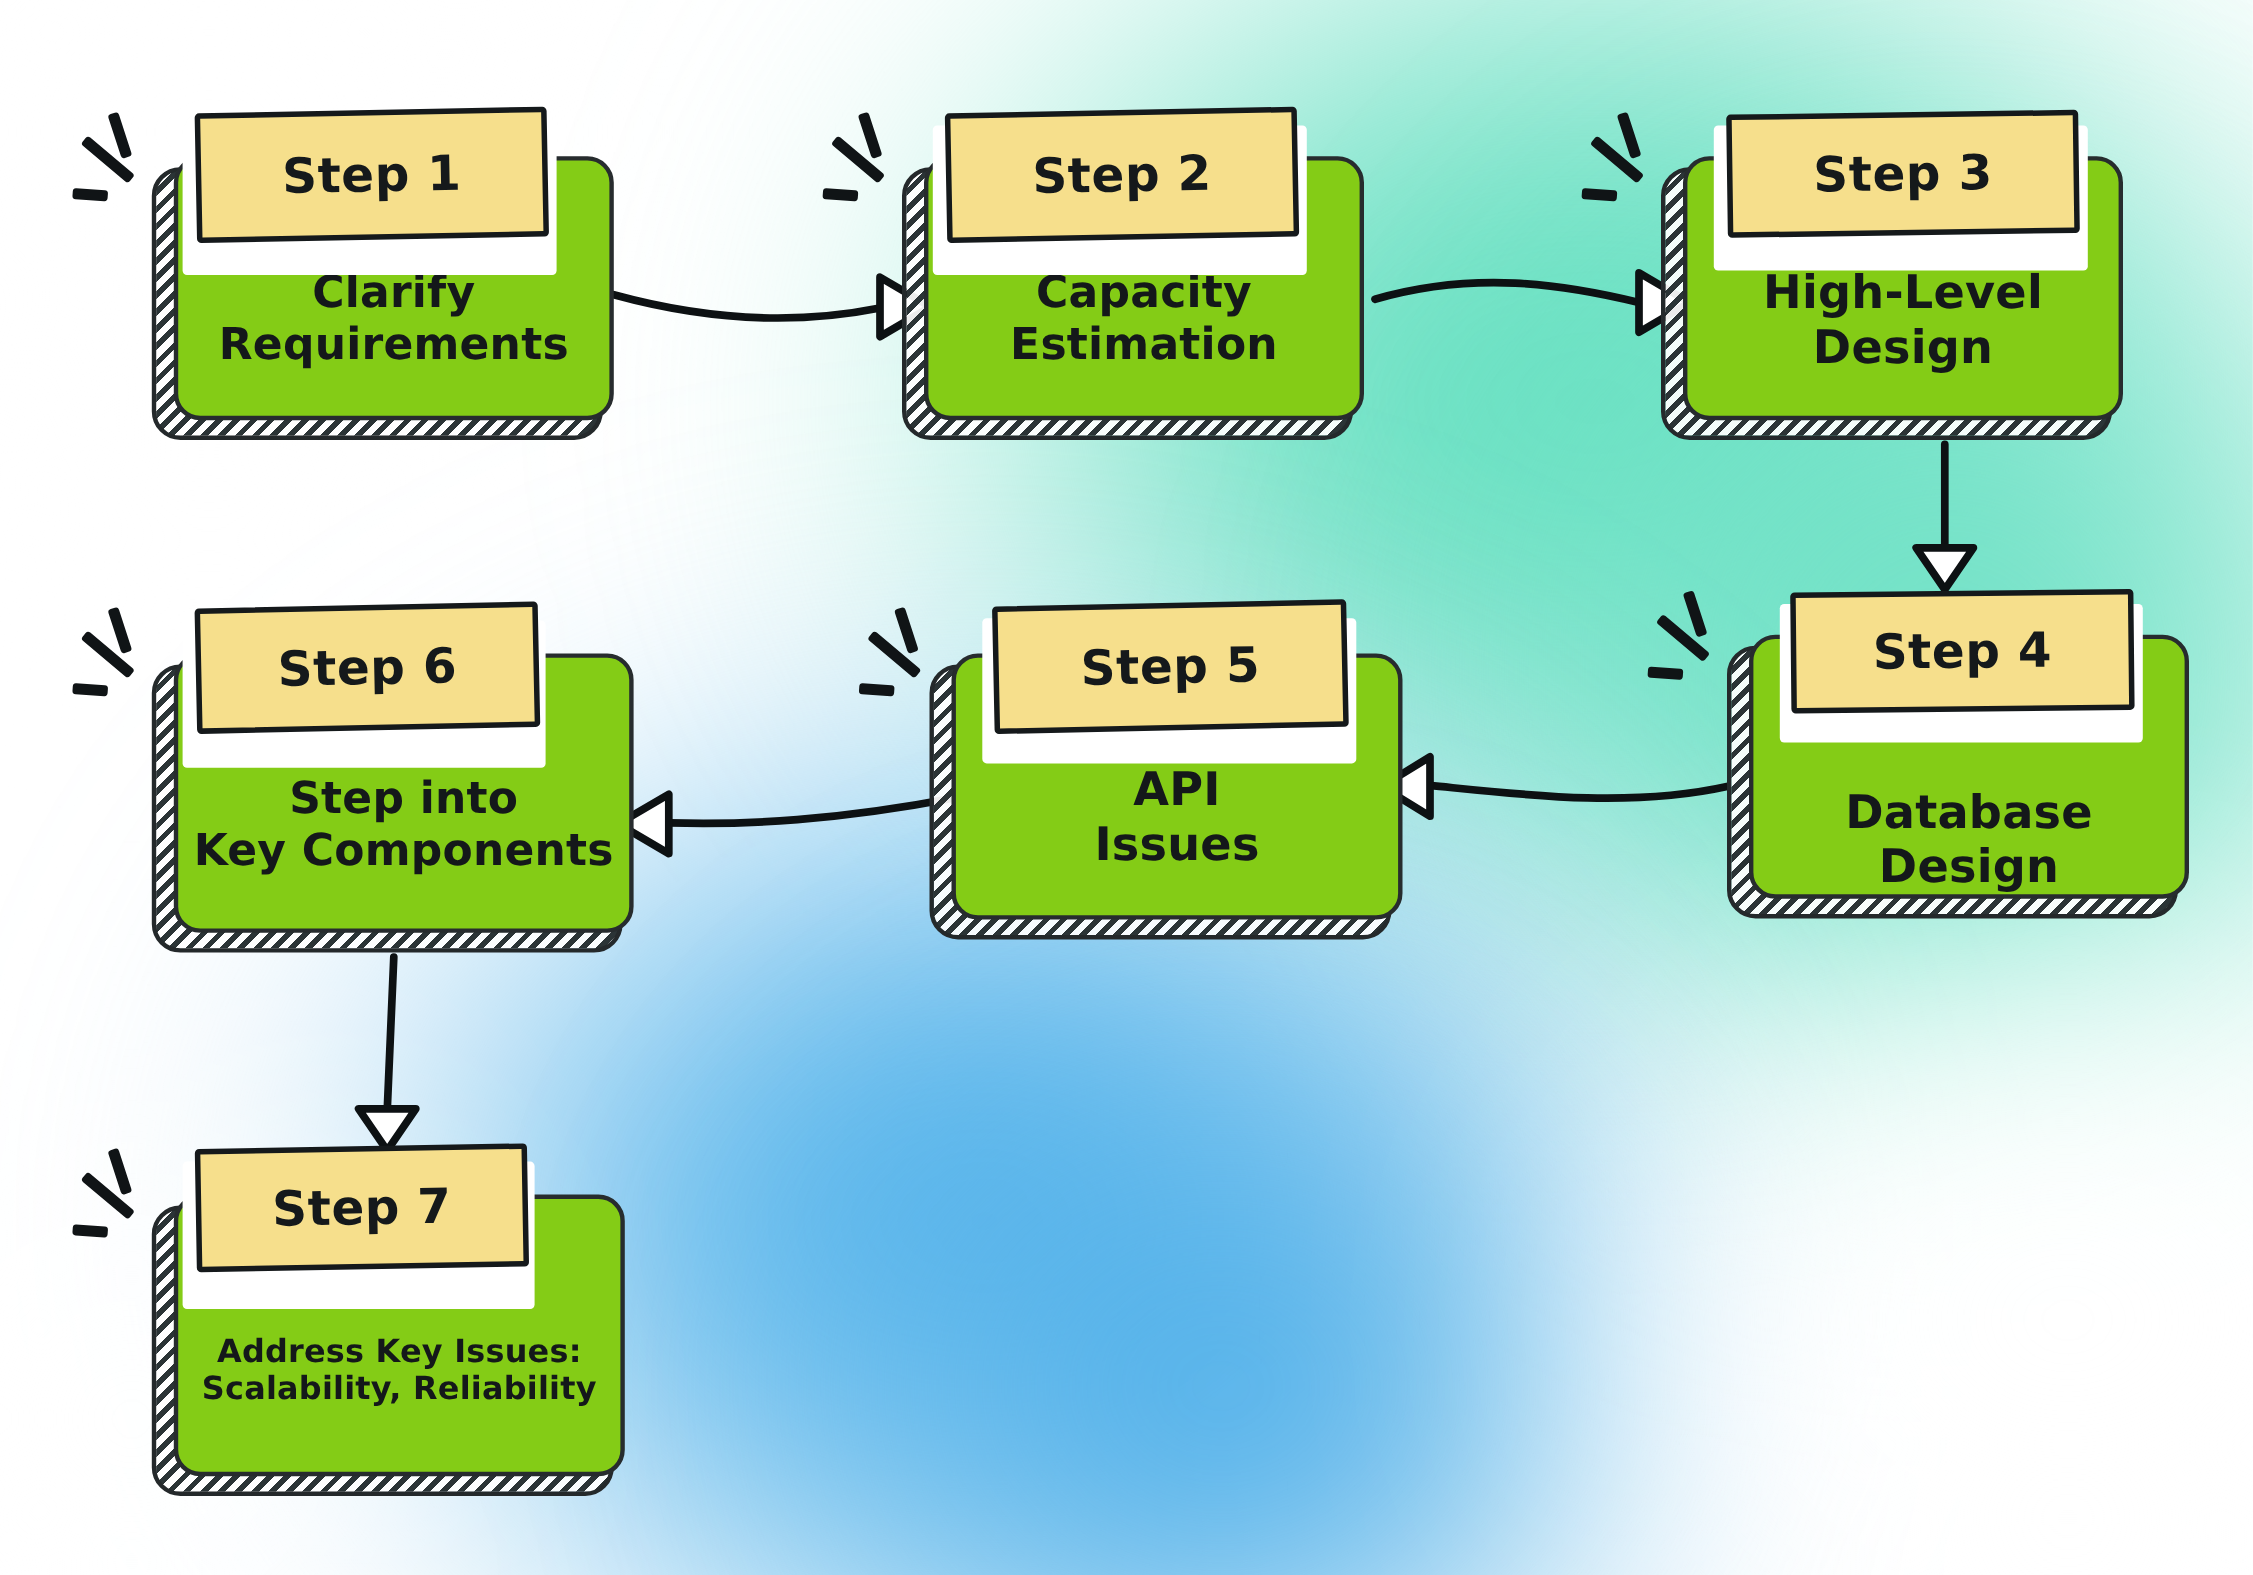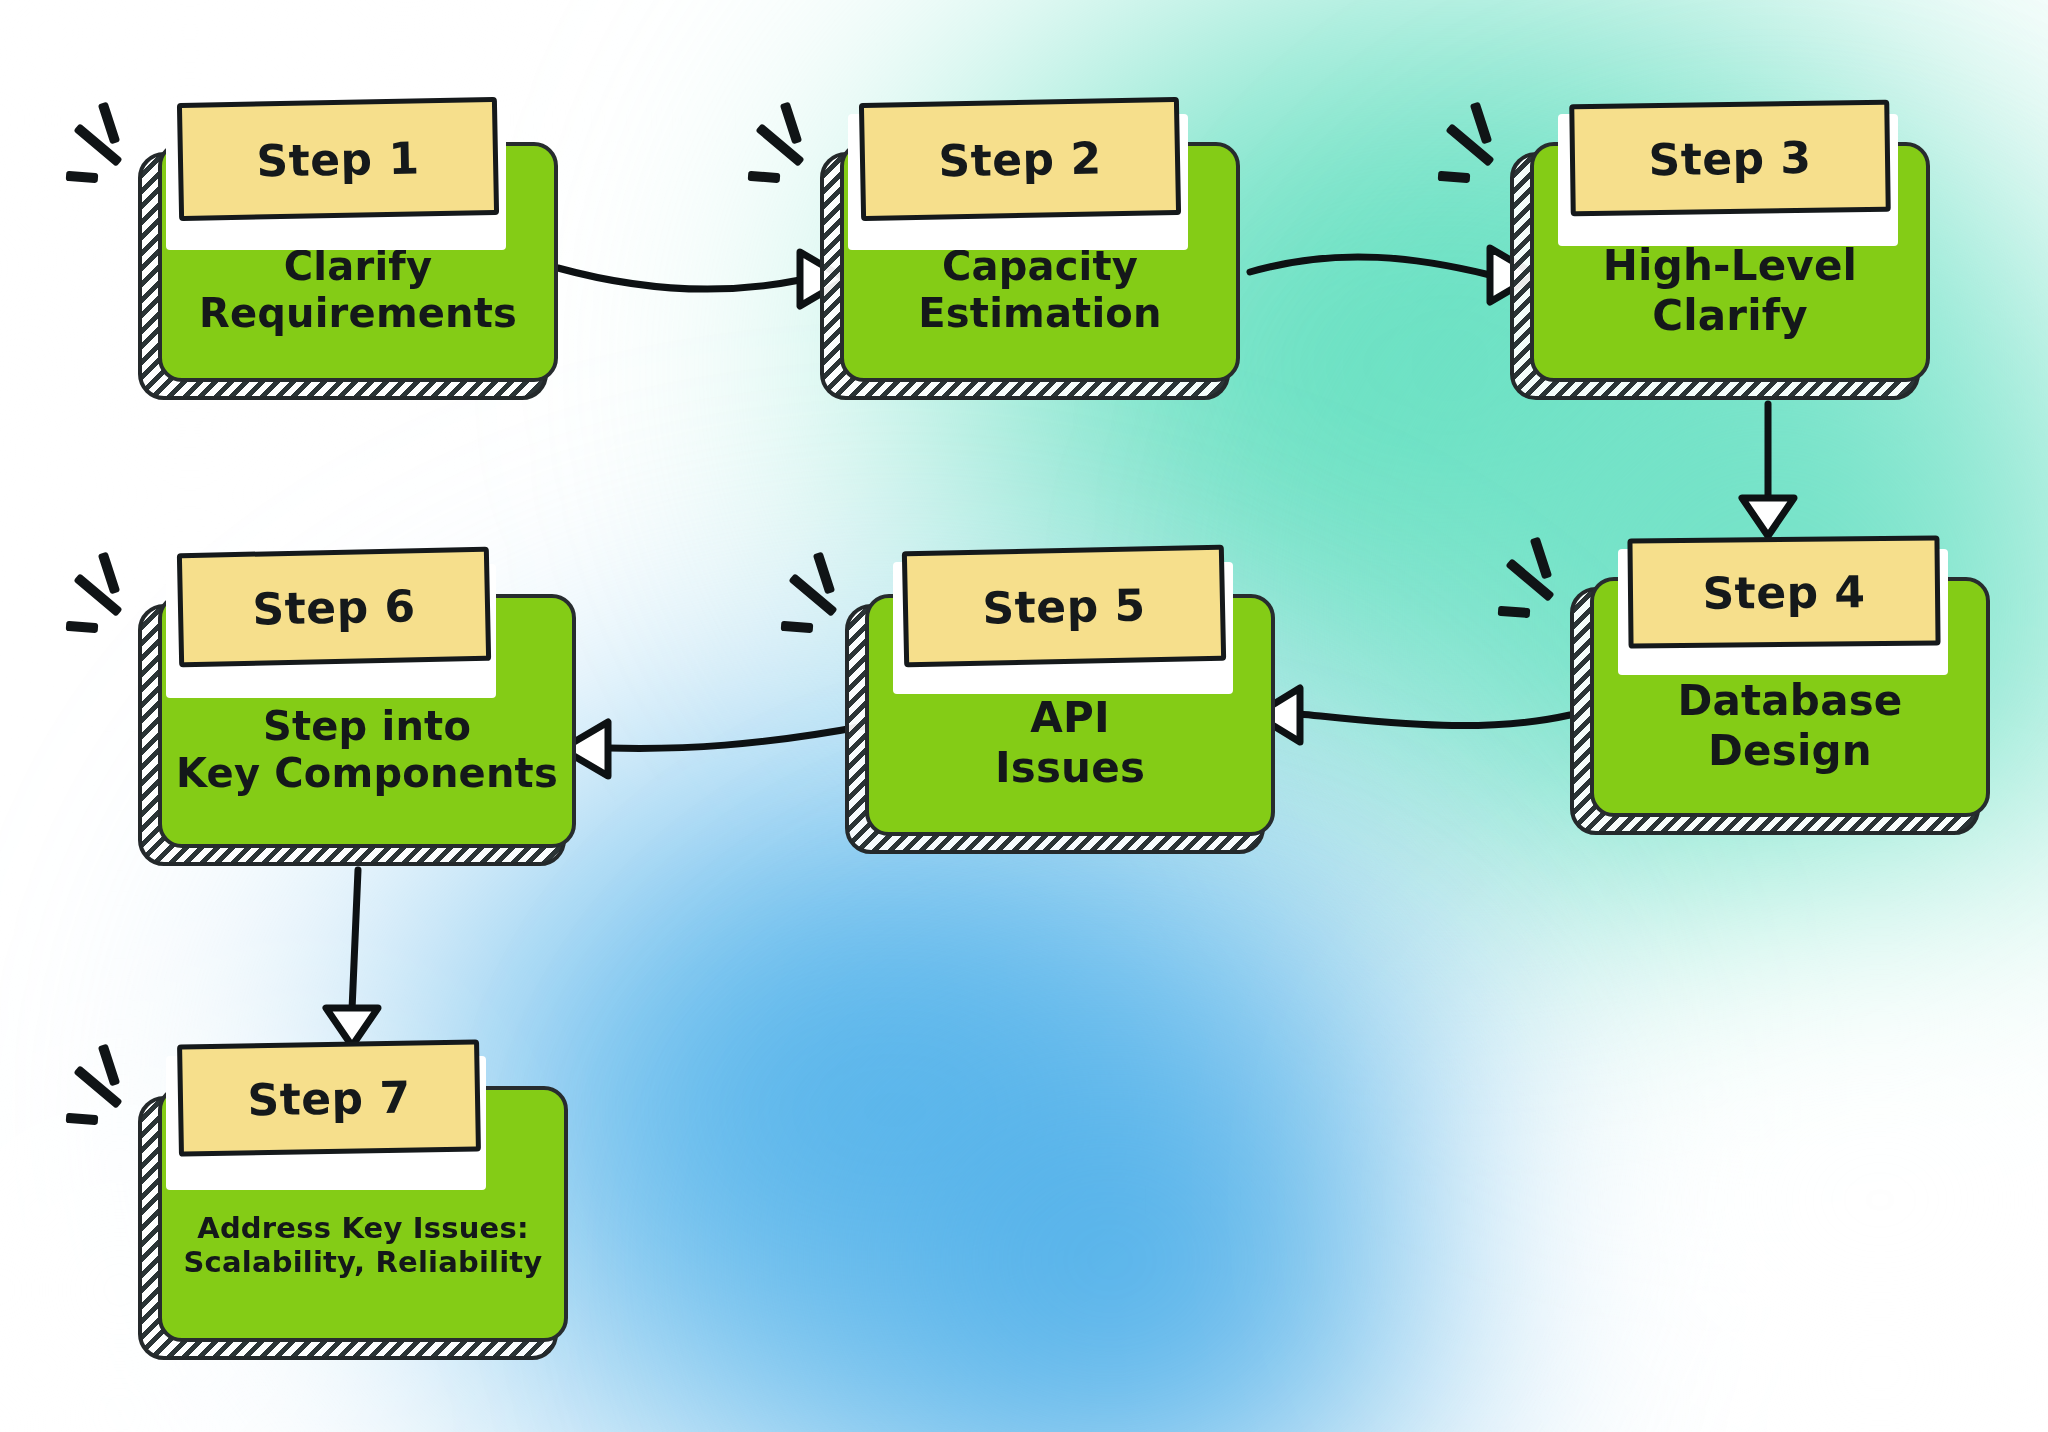--- a/index.html
+++ b/index.html
@@ -161,36 +161,36 @@
       <i class="d1"></i>
       <i class="d2"></i>
       <i class="d3"></i>
     </div>
   </div>
 
   <div class="node" style="left:1510px;top:100px;width:430px;height:300px;">
     <div class="node-shadow" style="left:0;top:52px;width:410px;height:248px;"></div>
     <div class="node-body" style="left:20px;top:42px;width:400px;height:240px;">
       <div class="node-text" style="font-size:42px;padding-top:58px;">High-Level
-Clarify</div>
+Design</div>
     </div>
     <div class="tab-card" style="left:48px;top:14px;width:340px;height:132px;"></div>
     <div class="tab" style="left:60px;top:2px;width:320px;height:112px;transform:rotate(-0.8deg);">
       <span style="font-size:44px;">Step 3</span>
     </div>
     <div class="pop" style="left:-70px;top:6px;">
       <i class="d1"></i>
       <i class="d2"></i>
       <i class="d3"></i>
     </div>
   </div>
 
   <div class="node" style="left:1570px;top:535px;width:430px;height:300px;">
     <div class="node-shadow" style="left:0;top:52px;width:410px;height:248px;"></div>
-    <div class="node-body" style="left:20px;top:42px;width:400px;height:240px;">
+    <div class="node-body" style="left:20px;top:42px;width:400px;height:240px;align-items:flex-end;">
       <div class="node-text" style="font-size:42px;padding-top:58px;">Database
 Design</div>
     </div>
     <div class="tab-card" style="left:48px;top:14px;width:330px;height:126px;"></div>
     <div class="tab" style="left:58px;top:2px;width:312px;height:110px;transform:rotate(-0.6deg);">
       <span style="font-size:44px;">Step 4</span>
     </div>
     <div class="pop" style="left:-70px;top:6px;">
       <i class="d1"></i>
       <i class="d2"></i>

